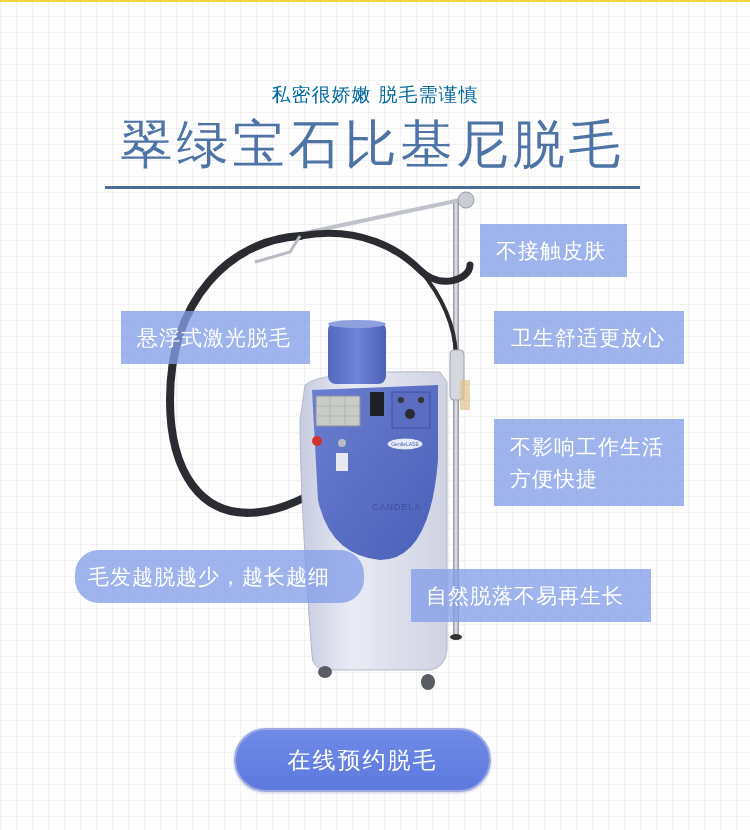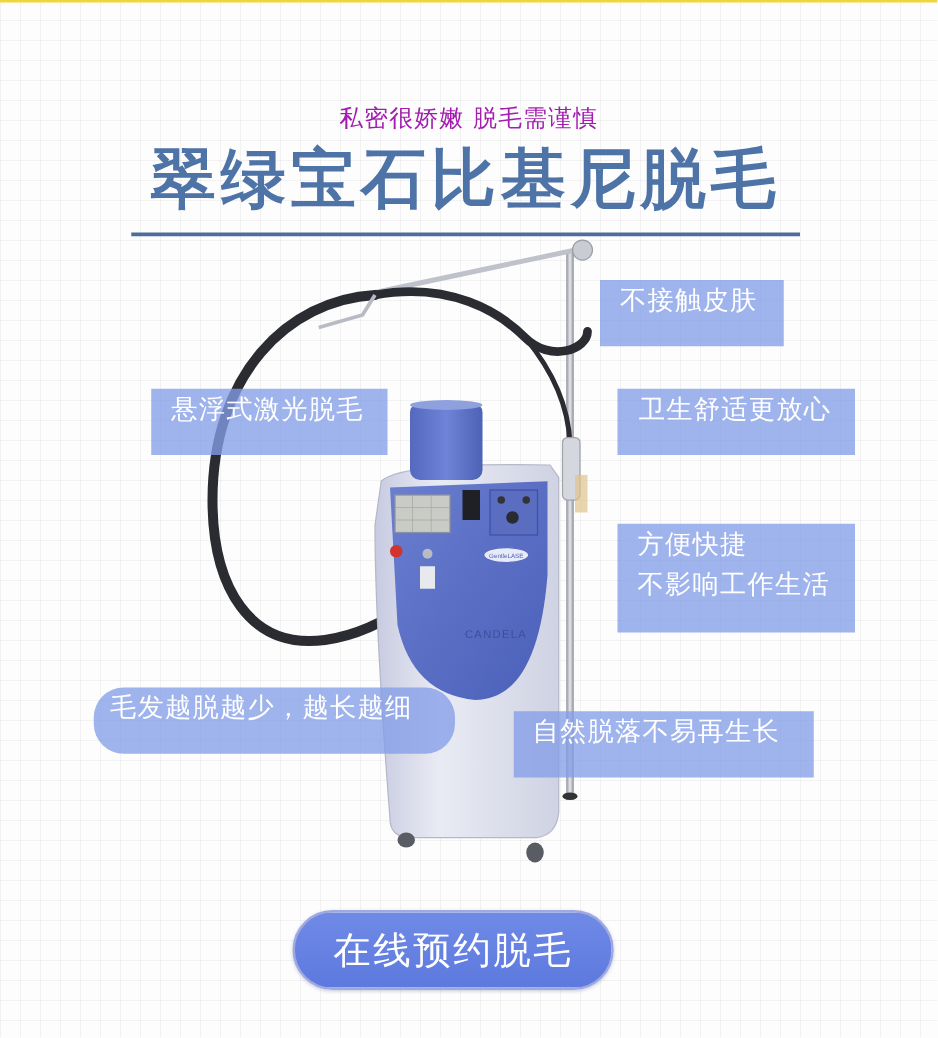--- a/index.html
+++ b/index.html
@@ -10,42 +10,42 @@
     background-color: #fdfdfd;
     background-image:
       linear-gradient(to right, rgba(0,0,0,0.045) 1px, transparent 1px),
       linear-gradient(to bottom, rgba(0,0,0,0.045) 1px, transparent 1px);
     background-size: 16px 16px;
   }
   .top-strip { position: absolute; left: 0; top: 0; width: 750px; height: 2px; background: #f0d63a; }
 
   .subtitle {
     position: absolute; left: 0; width: 750px; top: 82px; text-align: center;
-    font-size: 19px; color: #a21caf; letter-spacing: 1px;
+    font-size: 19px; color: #0369a1; letter-spacing: 1px;
   }
   .title {
     position: absolute; left: 105px; width: 535px; top: 108px; text-align: center;
-    font-size: 52px; font-weight: bold; color: #4e73a6; letter-spacing: 4px; line-height: 72px;
+    font-size: 52px; font-weight: normal; color: #4e73a6; letter-spacing: 4px; line-height: 72px;
   }
   .title-rule { position: absolute; left: 105px; top: 186px; width: 535px; height: 3px; background: #4e6d9d; }
 
   .label {
     position: absolute; background: rgba(132, 158, 232, 0.78);
     color: #ffffff; font-size: 21px; letter-spacing: 1px;
-    display: flex; flex-direction: column; justify-content: flex-start;
+    display: flex; flex-direction: column; justify-content: center;
     padding-left: 16px; z-index: 5; line-height: 32px;
   }
 
   .machine { position: absolute; left: 150px; top: 185px; width: 340px; height: 510px; z-index: 2; }
 
   .cta {
     position: absolute; left: 234px; top: 728px; width: 257px; height: 64px;
     border-radius: 32px; background: linear-gradient(#6f8ae6, #5d79de);
     border: 2px solid #9ea9e2; box-shadow: 0 1px 3px rgba(80,90,150,0.3);
-    color: #fff; font-size: 30px; letter-spacing: 2px;
+    color: #fff; font-size: 23px; letter-spacing: 2px;
     display: flex; align-items: center; justify-content: center; cursor: pointer;
   }
 </style>
 </head>
 <body>
 
 <div class="top-strip"></div>
 
 <div class="subtitle">私密很娇嫩 脱毛需谨慎</div>
 <div class="title">翠绿宝石比基尼脱毛</div>
@@ -128,22 +128,22 @@
 <div class="label" style="left:480px; top:224px; width:147px; height:53px;">
   <span>不接触皮肤</span>
 </div>
 <div class="label" style="left:93px; top:311px; width:189px; height:53px;margin-left:28px;">
   <span>悬浮式激光脱毛</span>
 </div>
 <div class="label" style="left:494px; top:311px; width:190px; height:53px;padding-left:17px;">
   <span>卫生舒适更放心</span>
 </div>
 <div class="label" style="left:494px; top:419px; width:190px; height:87px;">
+  <span>不影响工作生活</span>
   <span>方便快捷</span>
-  <span>不影响工作生活</span>
 </div>
 <div class="label" style="left:75px; top:550px; width:289px; height:53px; padding-left:13px;border-radius:24px;">
   <span>毛发越脱越少，越长越细</span>
 </div>
 <div class="label" style="left:411px; top:569px; width:240px; height:53px; padding-left:15px;">
   <span>自然脱落不易再生长</span>
 </div>
 
 <button class="cta">在线预约脱毛</button>
 

